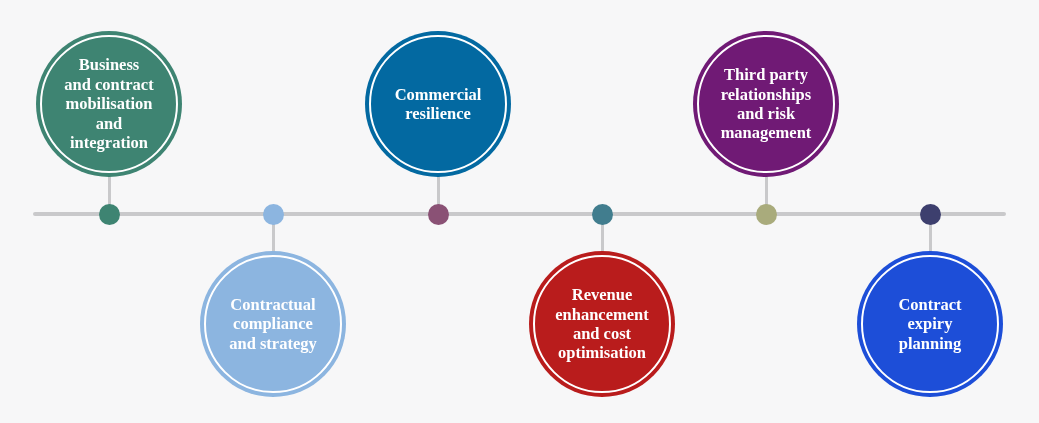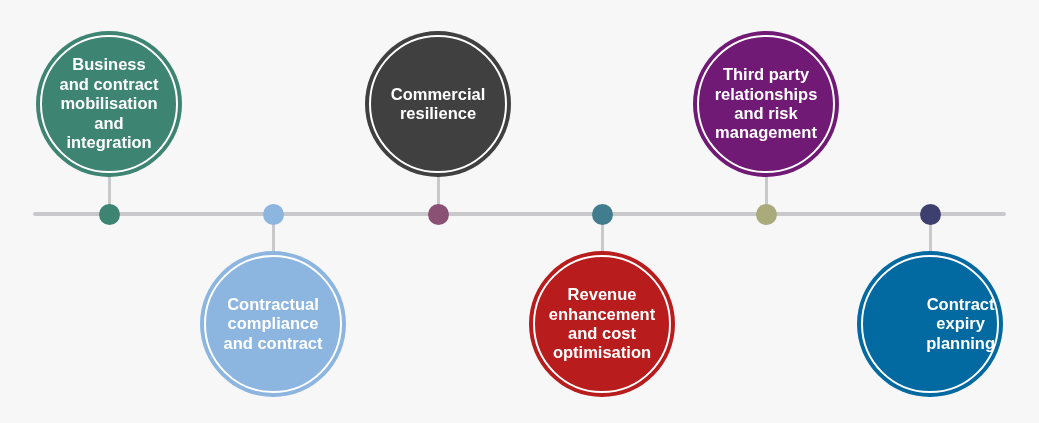--- a/index.html
+++ b/index.html
@@ -64,21 +64,21 @@
     width: 21px;
     height: 21px;
     border-radius: 50%;
     top: 204px;
     left: calc(var(--cx) - 10.5px);
   }
 </style>
 </head>
 <body>
 
-<div class="canvas" style="background-color: rgb(247, 247, 248);">
+<div class="canvas" style="background-color: rgb(247, 247, 248); font-family: Liberation Serif, serif;">
 
   <div class="timeline-line" style="background-color: rgb(201, 201, 203);"></div>
 
   <div class="node node-above" style="--cx:109px">
     <div class="connector"></div>
     <div class="circle" style="background-color: rgb(62, 132, 114);">
       <div class="ring"></div>
       <div class="label">Business
 and contract
 mobilisation
@@ -87,28 +87,28 @@
     </div>
     <div class="dot" style="background-color: rgb(62, 132, 114);"></div>
   </div>
 
   <div class="node node-below" style="--cx:273px">
     <div class="connector"></div>
     <div class="circle" style="background-color: rgb(140, 181, 224);">
       <div class="ring"></div>
       <div class="label">Contractual
 compliance
-and contract</div>
+and strategy</div>
     </div>
     <div class="dot" style="background-color: rgb(140, 181, 224);"></div>
   </div>
 
   <div class="node node-above" style="--cx:438px">
     <div class="connector"></div>
-    <div class="circle" style="background-color: #404040;">
+    <div class="circle" style="background-color: #0369a1;">
       <div class="ring"></div>
       <div class="label">Commercial
 resilience</div>
     </div>
     <div class="dot" style="background-color: rgb(138, 81, 117);"></div>
   </div>
 
   <div class="node node-below" style="--cx:602px">
     <div class="connector"></div>
     <div class="circle" style="background-color: #b91c1c;">
@@ -128,21 +128,21 @@
       <div class="label">Third party
 relationships
 and risk
 management</div>
     </div>
     <div class="dot" style="background-color: rgb(169, 171, 124);"></div>
   </div>
 
   <div class="node node-below" style="--cx:930px">
     <div class="connector"></div>
-    <div class="circle" style="background-color: #0369a1; justify-content: flex-end;">
+    <div class="circle" style="background-color: #1d4ed8;">
       <div class="ring"></div>
       <div class="label">Contract
 expiry
 planning</div>
     </div>
     <div class="dot" style="background-color: rgb(61, 63, 110);"></div>
   </div>
 
 </div>
 

